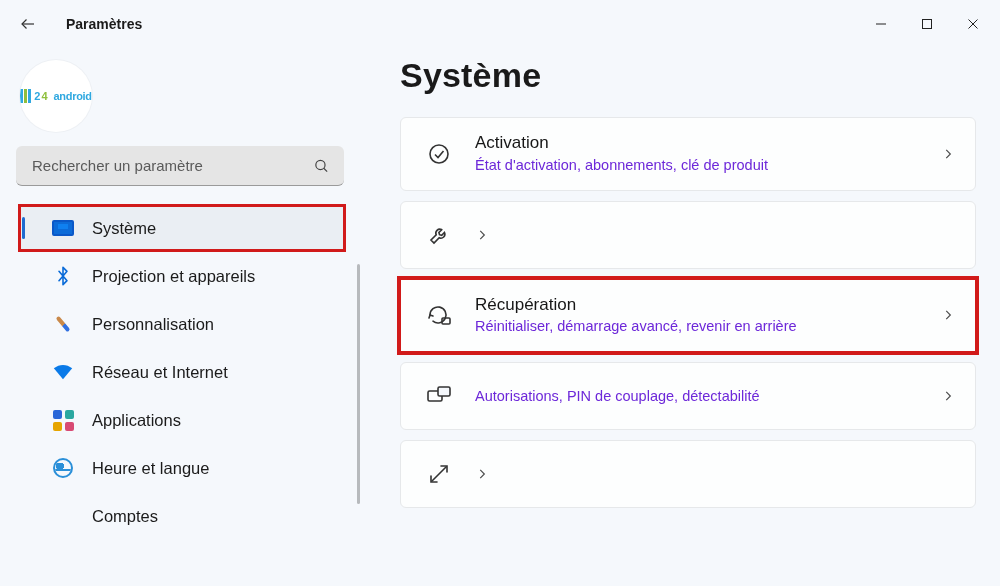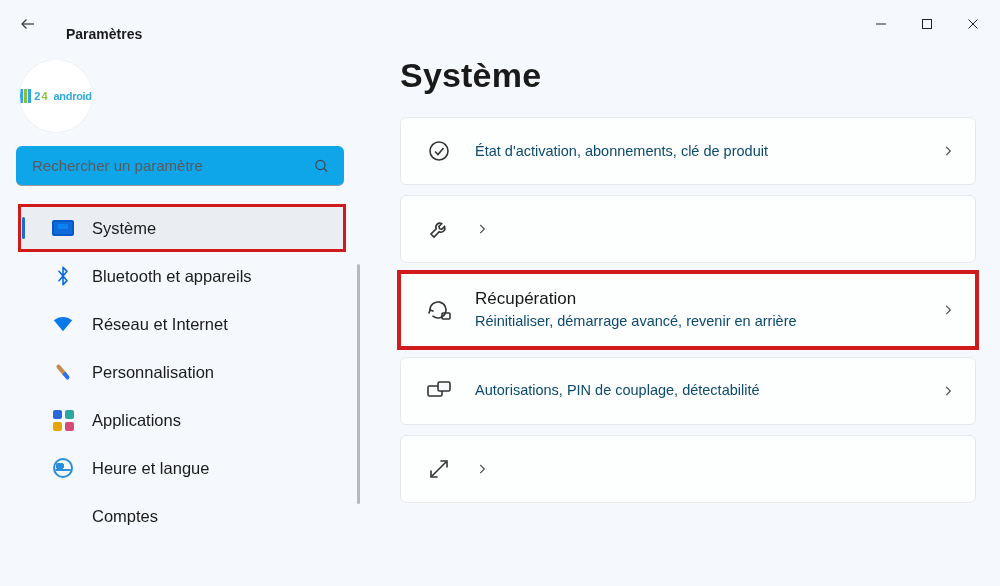--- a/index.html
+++ b/index.html
@@ -4,21 +4,21 @@
 <style>
   * { box-sizing: border-box; margin: 0; padding: 0; }
   html, body { width: 1000px; height: 586px; overflow: hidden; font-family: "Segoe UI", Arial, sans-serif; }
   body { background: #f5f8fc; color: #1a1a1a; }
 
   
   .titlebar {
     display: flex; align-items: center; justify-content: space-between;
     height: 48px; padding: 0 4px 0 10px;
   }
-  .titlebar-left { display: flex; align-items: flex-end; gap: 20px; }
+  .titlebar-left { display: flex; align-items: center; gap: 20px; }
   .back-btn { width: 36px; height: 36px; display:flex;align-items:center;justify-content:center;border-radius:4px; }
   .app-title { font-size: 14px; font-weight: 600; color:#1a1a1a; }
   .win-controls { display:flex; }
   .win-btn { width: 46px; height: 38px; display:flex;align-items:center;justify-content:center; }
   .win-btn svg { width: 12px; height: 12px; }
 
   
   .workspace { display:flex; height: calc(586px - 48px); }
   .sidebar { width: 360px; padding: 8px 0 0 0; position:relative; }
   .main   { flex:1; padding: 4px 24px 0 40px; overflow:hidden; }
@@ -31,21 +31,21 @@
     box-shadow: 0 0 0 1px rgba(0,0,0,0.03);
     overflow:hidden;
   }
   .avatar-inner { font-size: 11px; font-weight:700; display:flex;align-items:center;gap:1px;}
   .avatar-inner .stripe{display:inline-block;width:3px;height:14px;}
 
   
   .search-wrap { margin: 0 16px 20px 16px; position:relative; }
   .search {
     width: 100%; height: 40px; border: none; border-bottom: 1px solid #9a9a9a;
-    background: #0ea5e9; border-radius: 6px 6px 6px 6px;
+    background: #e5e5e5; border-radius: 6px 6px 6px 6px;
     padding: 0 44px 0 16px; font-size: 15px; color:#222;
     outline:none;
   }
   .search::placeholder{ color:#5a5a5a; }
   .search-wrap .mag {
     position:absolute; right:14px; top:50%; transform:translateY(-50%);
     color:#555;
   }
 
   
@@ -80,21 +80,21 @@
   .card {
     background:#fdfefe; border:1px solid #e6e8ea; border-radius:6px;
     display:flex; align-items:center; gap:22px;
     padding: 14px 20px 14px 24px; margin-bottom: 10px;
     min-height: 68px;
   }
   .card.highlighted{ outline:4px solid #d11a1a; outline-offset:-1px; border-radius:0;}
   .card .card-icon { width:28px; display:flex;align-items:center;justify-content:center; color:#3a3a3a;}
   .card .card-text { flex:1; }
   .card .card-title { font-size:17px; font-weight:500; color:#171717; line-height:1.35;}
-  .card .card-sub   { font-size:14.5px; color:#0c4a6e; line-height:1.35; margin-top:1px;}
+  .card .card-sub   { font-size:14.5px; color:#6d28d9; line-height:1.35; margin-top:1px;}
   .card .chev { color:#4b4b4b; }
 
   
   .ic-monitor{ width:22px;height:16px;border:2px solid #0a58c8;border-radius:2px;background:linear-gradient(#0c6bd8,#0c6bd8);position:relative;}
   .ic-monitor::after{content:"";position:absolute;left:4px;right:4px;top:2px;bottom:5px;background:#0f80f0;}
   .ic-bt{ color:#0a6bd8; }
   .ic-brush{ transform:rotate(-40deg); width:4px;height:18px;background:linear-gradient(#c9894a 0 55%, #3170e0 55% 100%); border-radius:2px;}
   .ic-apps{ display:grid;grid-template-columns:9px 9px;grid-template-rows:9px 9px;gap:3px;}
   .ic-apps span{display:block;border-radius:2px;}
   .ic-user{ width:18px;height:18px;position:relative;}
@@ -173,37 +173,37 @@
           </span>
         <span class="lbl">Système</span>
       </div>
 
       <div class="nav-item">
         <span class="nav-icon ic-bt">
           <svg width="16" height="22" viewBox="0 0 24 32" fill="none" stroke="#0a6bd8" stroke-width="2.4" stroke-linejoin="round" stroke-linecap="round">
             <path d="M6 9 L18 23 L12 29 L12 3 L18 9 L6 23"></path>
           </svg>
         </span>
-        <span class="lbl">Bluetooth et appareils</span>
+        <span class="lbl">Projection et appareils</span>
+      </div>
+
+      <div class="nav-item">
+        <span class="nav-icon">
+            <span class="ic-brush"></span>
+          </span>
+        <span class="lbl">Personnalisation</span>
       </div>
 
       <div class="nav-item">
         <span class="nav-icon">
           <svg width="22" height="18" viewBox="0 0 24 18" fill="#0a7ae8">
               <path d="M12 17 L2 5 C8 0 16 0 22 5 Z"></path>
             </svg>
         </span>
         <span class="lbl">Réseau et Internet</span>
-      </div>
-
-      <div class="nav-item">
-        <span class="nav-icon">
-            <span class="ic-brush"></span>
-          </span>
-        <span class="lbl">Personnalisation</span>
       </div>
 
       <div class="nav-item">
         <span class="nav-icon">
           <span class="ic-apps">
             <span style="background:#2a67d8"></span>
               <span style="background:#2aa7a0"></span>
             <span style="background:#e6a500"></span>
               <span style="background:#d84a73"></span>
           </span>
@@ -232,20 +232,21 @@
     <h1 class="page-title">Système</h1>
 
     <div class="card">
       <span class="card-icon">
         <svg width="24" height="24" viewBox="0 0 24 24" fill="none" stroke="#333" stroke-width="1.6">
           <circle cx="12" cy="12" r="9"></circle>
             <polyline points="8 12.5 11 15.5 16.5 9"></polyline>
         </svg>
       </span>
       <div class="card-text">
+        <div class="card-title">Activation</div>
         <div class="card-sub">État d'activation, abonnements, clé de produit</div>
       </div>
       <span class="chev">
         <svg width="14" height="14" viewBox="0 0 24 24" fill="none" stroke="#4b4b4b" stroke-width="2">
             <polyline points="9 5 16 12 9 19"></polyline>
           </svg>
       </span>
     </div>
 
     <div class="card">

